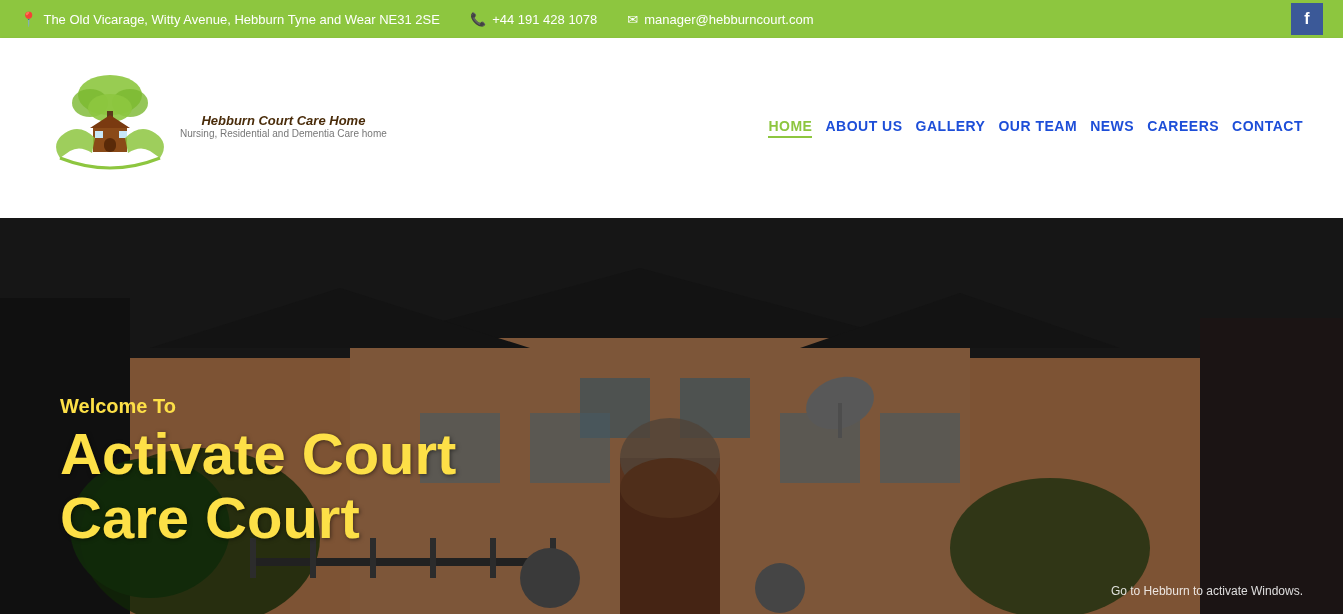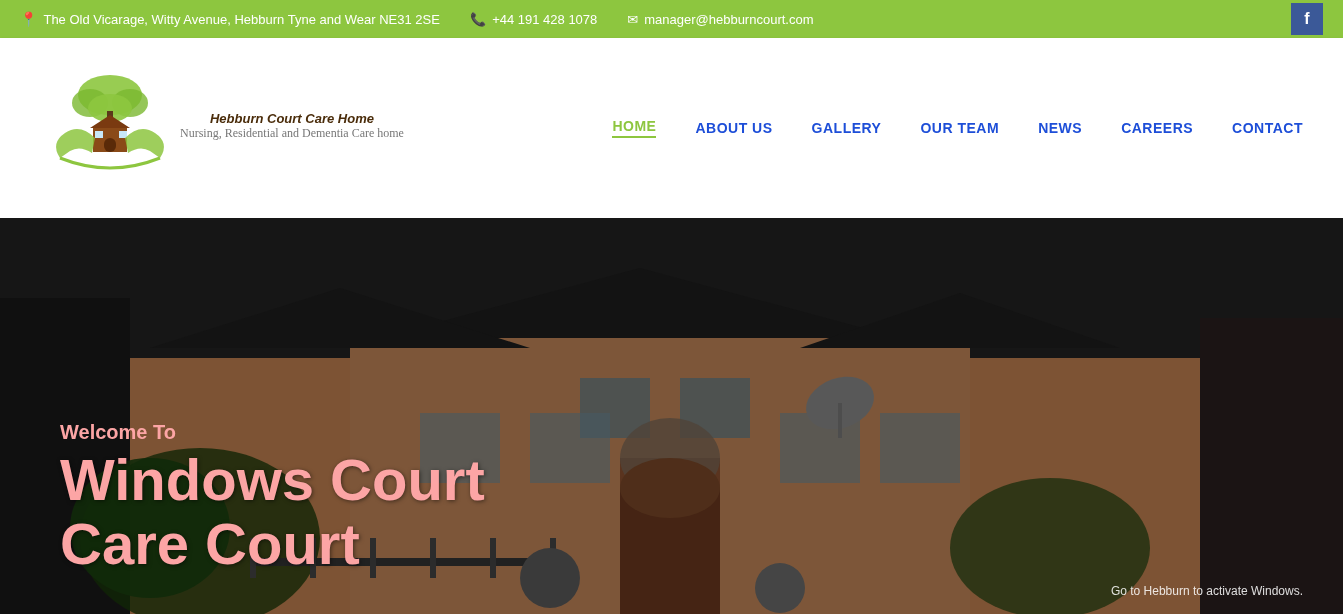--- a/index.html
+++ b/index.html
@@ -56,30 +56,28 @@
       width: 140px;
       height: 110px;
     }
     .logo-title {
       font-size: 13px;
       color: #4a2c0a;
       font-style: italic;
       font-weight: bold;
     }
     .logo-subtitle {
-      font-size: 12px;
+      font-size: 10px;
       color: #777;
-      font-family: Liberation Serif, serif;
     }
 
     
     nav {
       display: flex;
-      align-items: center;
-      gap: 39px;
+      gap: 13px;
     }
     .nav-item {
       font-size: 14px;
       font-weight: 600;
       color: #1d4ed8;
       text-decoration: none;
       cursor: pointer;
       letter-spacing: 0.5px;
       text-transform: uppercase;
     }
@@ -107,24 +105,24 @@
     .hero-walls-full {
       position: absolute;
       bottom: 0; left: 0; right: 0;
       top: 140px;
       background: #b87848;
       z-index: 0;
     }
 
     .hero-content {
       position: absolute;
-      bottom: 42px;
+      bottom: 68px;
       left: 60px;
       z-index: 2;
-      color: #fca5a5;
+      color: #fde047;
     }
     .hero-welcome {
       font-size: 20px;
       font-weight: bold;
       margin-bottom: 4px;
     }
     .hero-title {
       font-size: 58px;
       font-weight: 900;
       line-height: 1.1;
@@ -268,21 +266,21 @@
 
     <ellipse cx="840" cy="185" rx="35" ry="25" fill="#888" transform="rotate(-20 840 185)"></ellipse>
     <line x1="840" y1="185" x2="840" y2="220" stroke="#777" stroke-width="4"></line>
 
     <rect x="0" y="0" width="1343" height="400" fill="rgba(0,0,0,0.35)"></rect>
   </svg>
 
   <div class="hero-content">
     <div class="hero-welcome">Welcome To</div>
     <div class="hero-title">
-      <span>Windows Court</span><br>
+      <span>Activate Court</span><br>
       <span>Care Court</span>
     </div>
   </div>
 
   <div class="windows-watermark">
     <div class="windows-watermark-sub">Go to Hebburn to activate Windows.</div>
   </div>
 </div>
 
 </body></html>

